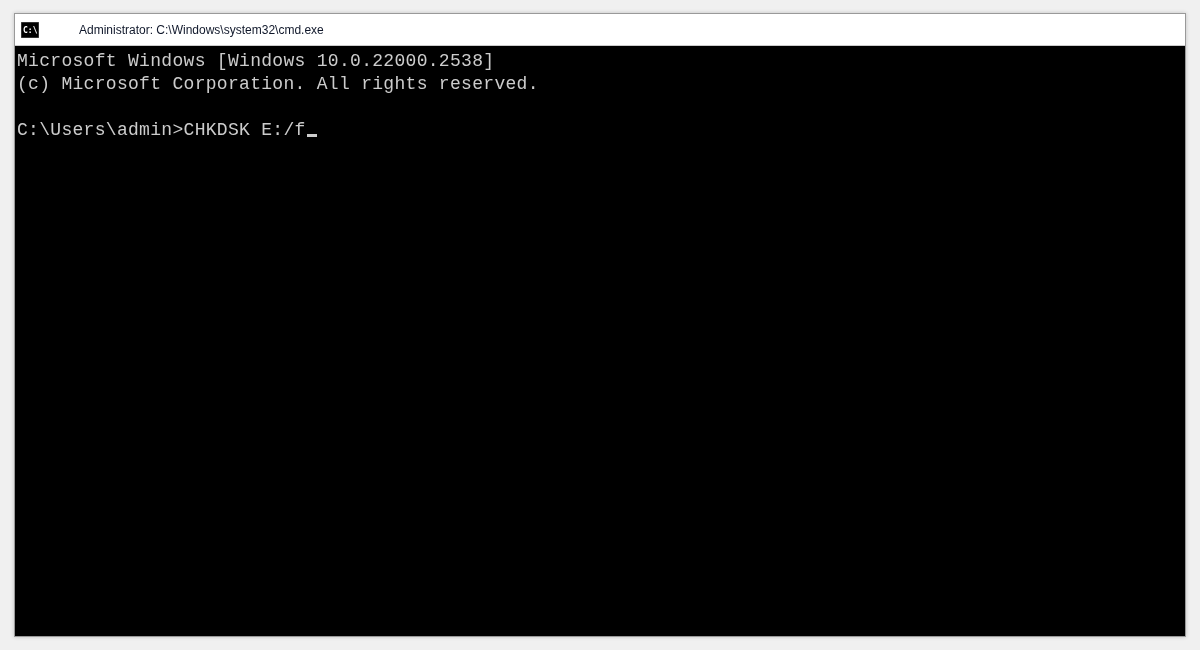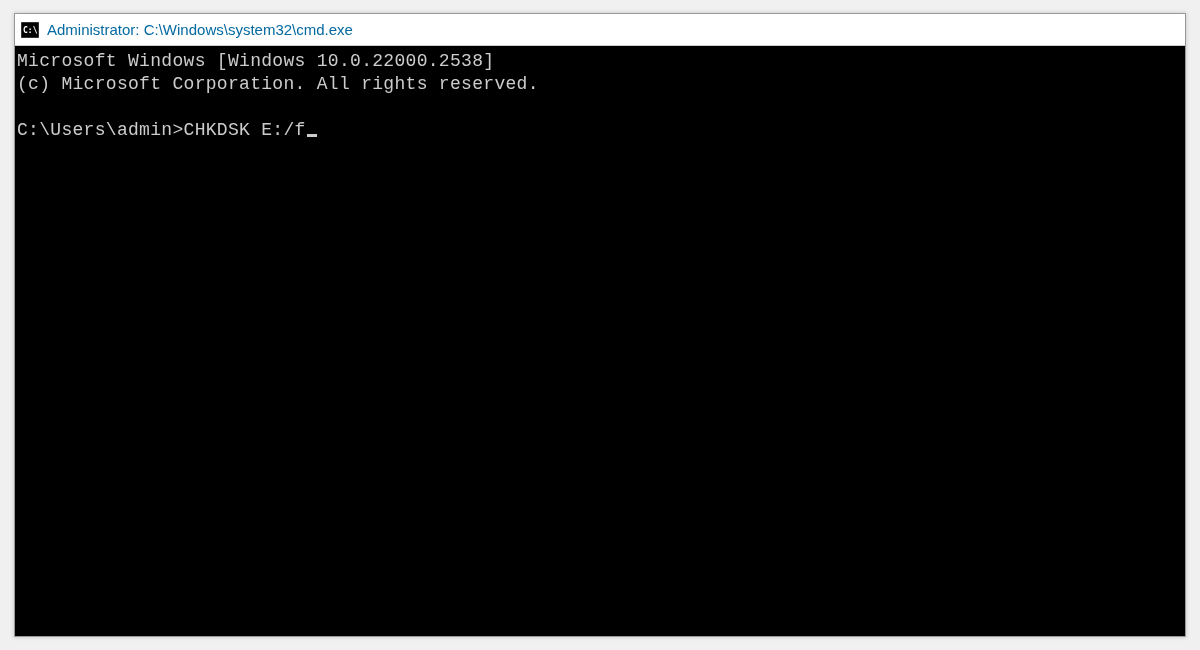--- a/index.html
+++ b/index.html
@@ -41,24 +41,25 @@
       display: flex;
       align-items: center;
       justify-content: center;
       flex-shrink: 0;
     }
     .titlebar-icon svg {
       width: 18px;
       height: 16px;
     }
     .titlebar-text {
-      font-size: 15px;
-      color: #0369a1;
+      font-size: 12px;
+      color: #0f172a;
       white-space: nowrap;
       overflow: hidden;
+      margin-left: 32px;
     }
     .terminal {
       flex: 1;
       background: #000;
       color: #cccccc;
       font-family: "NSimSun", "SimSun", "Consolas", "Courier New", monospace;
       font-size: 18px;
       line-height: 23px;
       padding: 4px 2px;
       white-space: pre;

